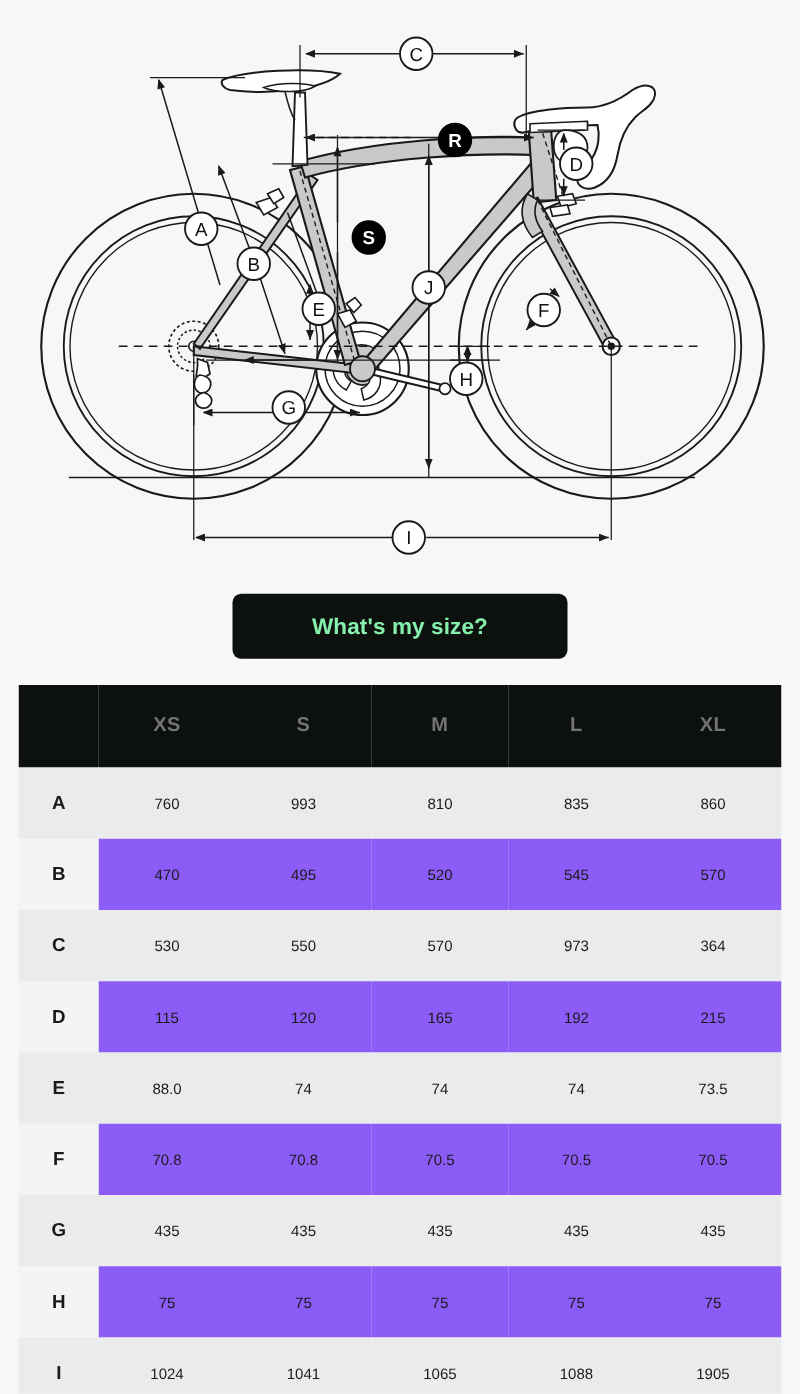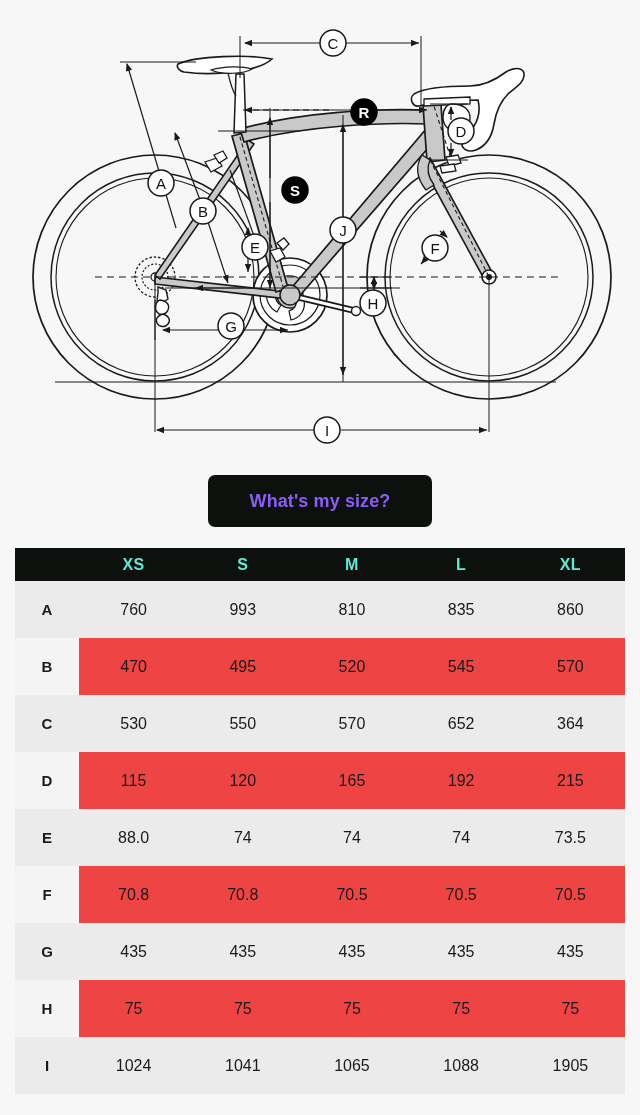--- a/index.html
+++ b/index.html
@@ -36,24 +36,24 @@
     top: 475px;
     width: 640px;
     display: flex;
     justify-content: center;
   }
   #size-button {
     display: inline-flex;
     align-items: center;
     justify-content: center;
     box-sizing: border-box;
-    width: 224px;
+    width: 268px;
     height: 52px;
     background: #0d110d;
-    color: #8b5cf6;
+    color: #86efac;
     border: none;
     border-radius: 7px;
     font-family: "Liberation Sans", sans-serif;
     font-size: 18px;
     font-weight: bold;
     letter-spacing: 0.1px;
     cursor: pointer;
     padding: 0;
   }
 
@@ -68,39 +68,39 @@
     width: 610px;
     border-collapse: collapse;
     table-layout: fixed;
     font-family: "Liberation Sans", sans-serif;
   }
   table#geometry-table col.c-label { width: 64px; }
   table#geometry-table col.c-size  { width: 109.2px; }
 
   #geometry-table thead th {
     background: #0d110d;
-    color: #5eead4;
+    color: #737373;
     font-size: 16px;
     font-weight: bold;
-    height: 33px;
+    height: 66px;
     padding: 0;
     text-align: center;
     letter-spacing: 0.4px;
   }
   #geometry-table thead th.label-head { background: #0d110d; }
 
   #geometry-table tbody tr { height: 57px; }
   #geometry-table tbody tr.odd  td { background: #ebebeb; }
-  #geometry-table tbody tr.even td { background: #ef4444; }
+  #geometry-table tbody tr.even td { background: #8b5cf6; }
   #geometry-table tbody tr.even td.row-label { background: #f4f4f4; }
 
   #geometry-table tbody td {
     padding: 0;
     text-align: center;
-    font-size: 16px;
+    font-size: 12px;
     color: #1a1a1a;
     vertical-align: middle;
   }
   #geometry-table tbody td.row-label {
     font-weight: bold;
     font-size: 15px;
     text-align: center;
   }
   #geometry-table tbody td.col-xl {
     font-weight: normal;
@@ -388,21 +388,21 @@
           <td>495</td>
           <td>520</td>
           <td>545</td>
           <td class="col-xl">570</td>
         </tr>
         <tr class="odd">
           <td class="row-label">C</td>
           <td>530</td>
           <td>550</td>
           <td>570</td>
-          <td>652</td>
+          <td>973</td>
           <td class="col-xl">364</td>
         </tr>
         <tr class="even">
           <td class="row-label">D</td>
           <td>115</td>
           <td>120</td>
           <td>165</td>
           <td>192</td>
           <td class="col-xl">215</td>
         </tr>

